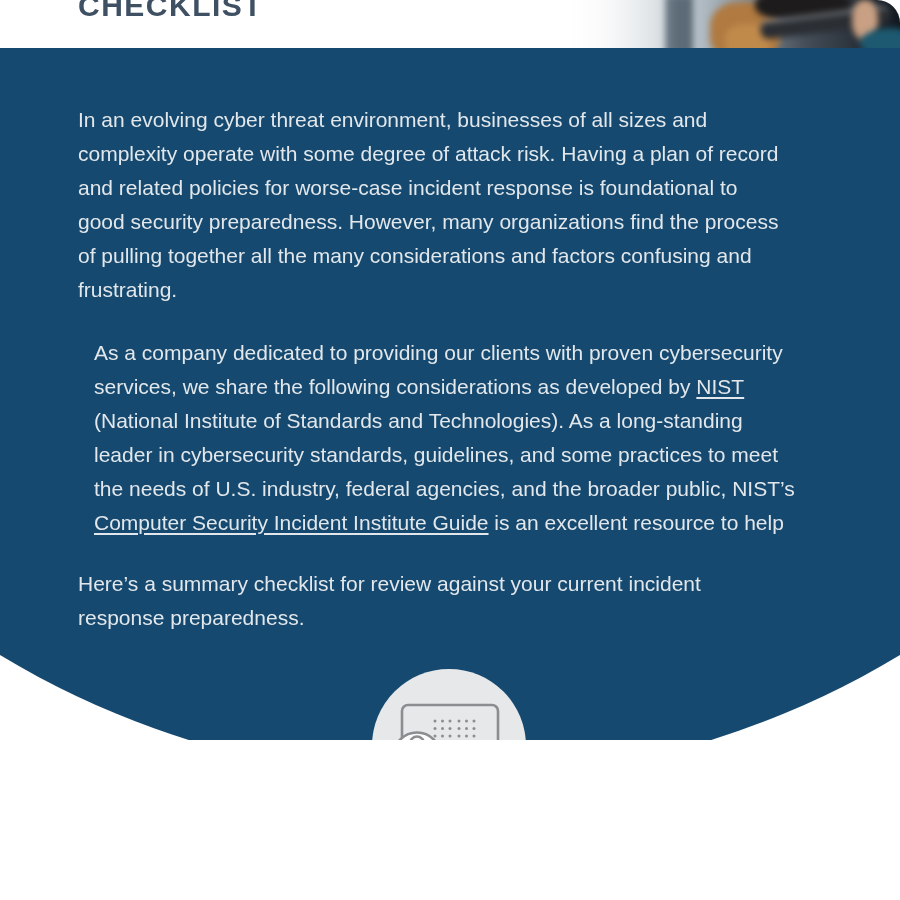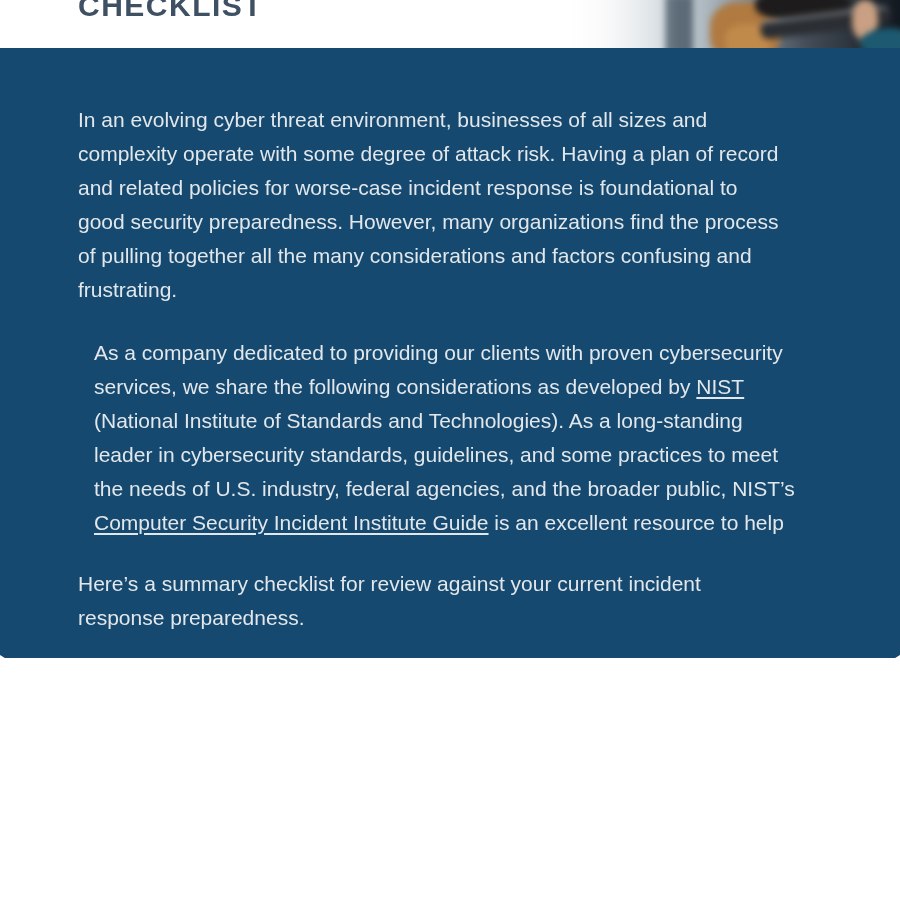--- a/index.html
+++ b/index.html
@@ -1,19 +1,19 @@
 <!DOCTYPE html>
 <html style="--panel_blue: #15496f; --body_text: #e2e7eb; --title_navy: #3f5063; --heading_dark: #231f20; --icon_stroke: #8b8d90; --icon_circle_fill: #e7e8e9; --icon_badge_fill: #fdfdfd;"><head>
 <meta charset="utf-8">
 <style>
   * { margin:0; padding:0; box-sizing:border-box; }
   html,body { width:900px; height:900px; }
   body { font-family:"Liberation Sans", sans-serif; background:#fff; }
 
-  .page { position:relative; width:900px; height:658px; background:#fff; overflow:hidden; }
+  .page { position:relative; width:900px; height:740px; background:#fff; overflow:hidden;border-radius:23px; }
 
   
   .top-band { position:absolute; top:0; left:0; width:900px; height:48px; background:#fff; overflow:hidden; z-index:3; }
   .doc-title {
     position:absolute; left:78px; top:-9px;
     font-size:30px; font-weight:bold; letter-spacing:1.5px; line-height:1;
     color:var(--title_navy,#3f5063);
   }
 
   

